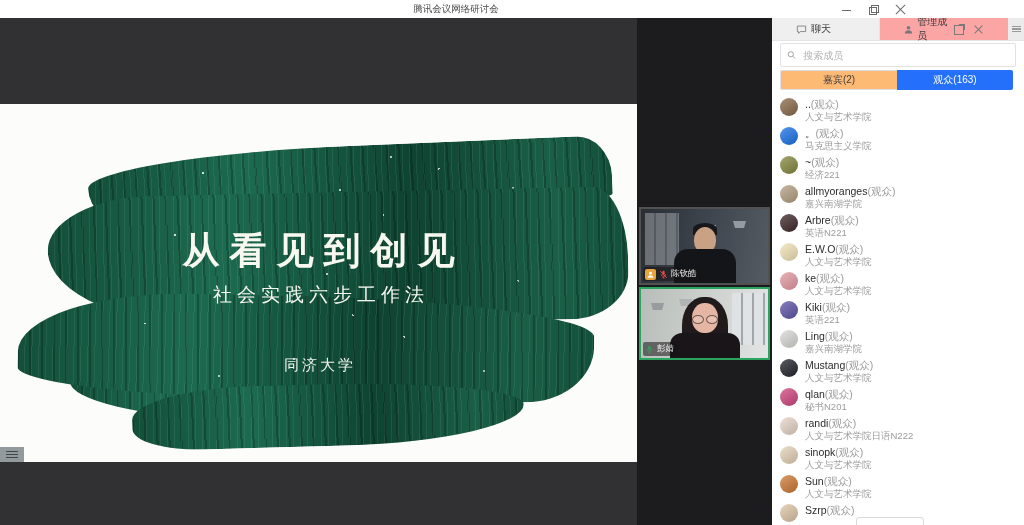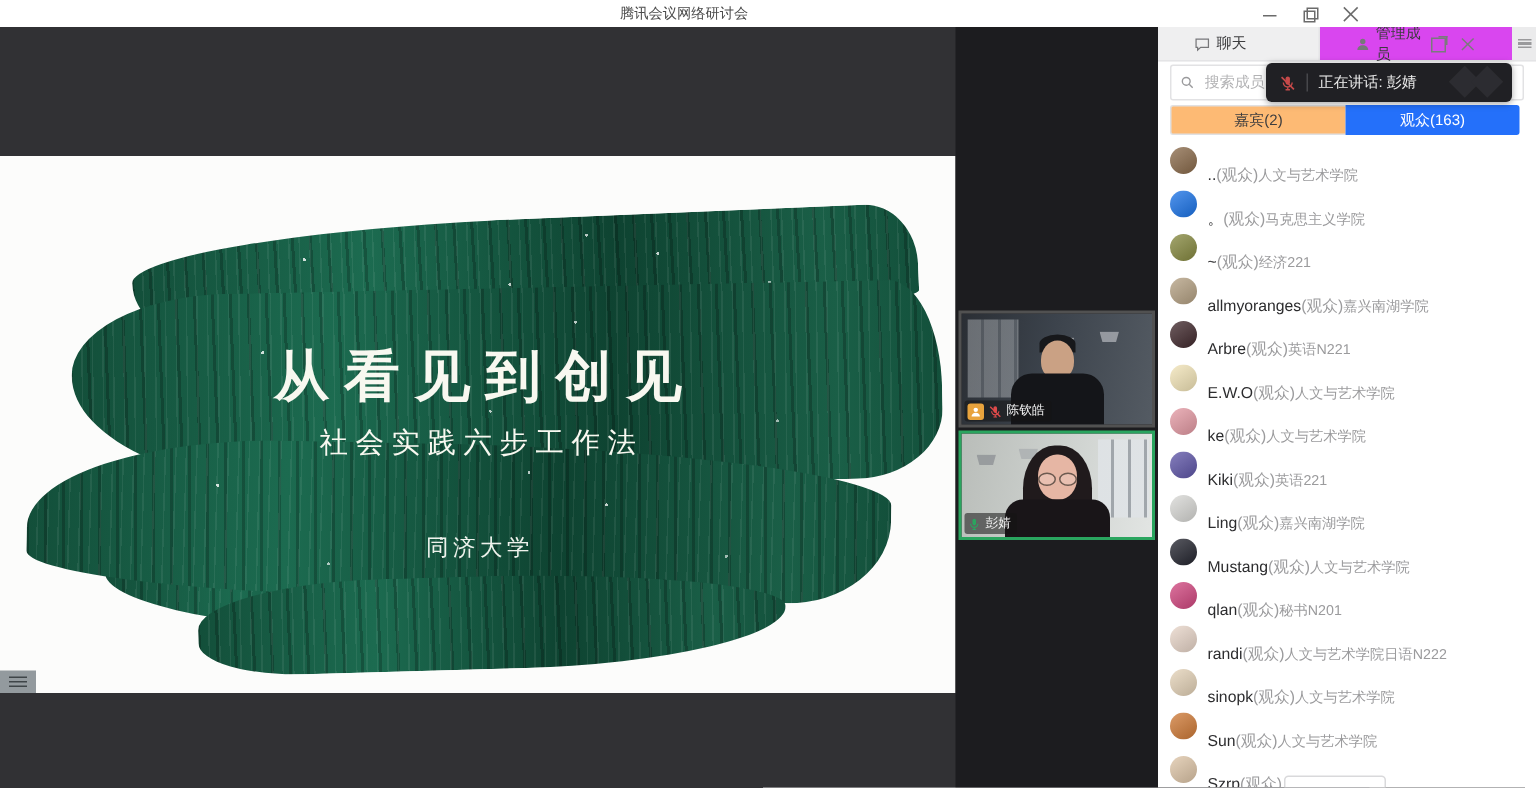--- a/index.html
+++ b/index.html
@@ -88,21 +88,21 @@
   .vname{font-size:8.5px;color:#f2f2f2;white-space:nowrap;text-align:center;}
   .host-badge{width:11px;height:11px;border-radius:2px;background:#e8a33d;display:flex;align-items:center;justify-content:center;}
 
   .mic{display:inline-flex;}
   
   .panel{position:absolute;top:18px;left:772px;width:252px;height:507px;background:#ffffff;overflow:hidden;}
   .tabbar{position:absolute;top:0;left:0;right:0;height:22px;display:flex;align-items:stretch;
           background:#f5f5f6;border-bottom:1px solid #e4e4e6;}
   .tab{display:flex;align-items:center;gap:4px;font-size:10px;color:#3c3c3e;padding:0 24px;cursor:pointer;}
   .tab-chat{flex:1;background:#efeff0;border-right:1px solid #e4e4e6;}
-  .tab-members{flex:1.35;background:#d946ef;}
+  .tab-members{flex:1.35;background:#fca5a5;}
   .tab-icons{margin-left:auto;display:flex;align-items:center;gap:8px;}
   .ticon{width:11px;height:11px;position:relative;cursor:pointer;}
   .popout::before{content:"";position:absolute;left:0;bottom:0;width:8px;height:8px;border:1px solid #7a7a7c;}
   .popout::after{content:"";position:absolute;right:0;top:0;width:5px;height:5px;
                  border-top:1.4px solid #7a7a7c;border-right:1.4px solid #7a7a7c;}
   .xclose::before,.xclose::after{content:"";position:absolute;left:0;top:5px;width:11px;border-top:1.3px solid #7a7a7c;}
   .xclose::before{transform:rotate(45deg);} .xclose::after{transform:rotate(-45deg);}
   .list-handle{width:16px;background:#ebebec;display:flex;align-items:center;justify-content:center;cursor:pointer;}
   .list-handle .bars{width:9px;}
   .list-handle .bars i{display:block;height:1.2px;background:#9a9a9c;margin:1.7px 0;}
@@ -123,21 +123,21 @@
 
   .segments{position:absolute;top:52px;left:8px;right:11px;height:20px;display:flex;}
   .seg{flex:1;display:flex;align-items:center;justify-content:center;font-size:10px;cursor:pointer;}
   .seg-guest{background:#fdba74;border:1px solid #e0e0e2;border-right:none;border-radius:2px 0 0 2px;color:#3c3c3e;}
   .seg-aud{background:#2470fa;color:#ffffff;border-radius:0 2px 2px 0;}
 
   .memberlist{position:absolute;top:78px;left:0;right:0;bottom:0;padding:2px 0 0 8px;overflow:hidden;}
   .member{display:flex;align-items:flex-start;gap:7px;height:22px;margin-bottom:7px;cursor:default;}
   .avatar{width:18px;height:18px;border-radius:50%;flex:none;
           background-image:linear-gradient(145deg,rgba(255,255,255,.25),rgba(0,0,0,.18));}
-  .mtext{display:flex;flex-direction:row;line-height:1;margin-top:13px;}
+  .mtext{display:flex;flex-direction:column;line-height:1;}
   .mname{font-size:10.5px;color:#2c2c2e;line-height:12px;}
   .msuffix{color:#9b9b9d;}
   .mdept{font-size:9.5px;color:#9b9b9d;line-height:11px;margin-top:1px;}
 
   .bottom-peek{position:absolute;left:84px;bottom:-7px;width:66px;height:13px;background:#fff;
                border:1px solid #d9d9db;border-radius:3px;}
 </style>
 </head>
 <body>
 
@@ -260,33 +260,20 @@
   <div class="searchrow">
     <div class="searchbox">
       <svg width="10" height="10" viewBox="0 0 12 12">
           <circle cx="5" cy="5" r="3.4" fill="none" stroke="#9a9a9c" stroke-width="1.2"></circle>
           <line x1="7.6" y1="7.6" x2="10.6" y2="10.6" stroke="#9a9a9c" stroke-width="1.2"></line>
         </svg>
       <input type="text" placeholder="搜索成员" style="">
     </div>
   </div>
 
-  <div class="toast">
-    <span class="mic">
-      <svg width="11" height="11" viewBox="0 0 12 12">
-          <rect x="4.4" y="1" width="3.2" height="6" rx="1.6" fill="#c64a4a"></rect>
-          <path d="M2.8 5.5a3.2 3.2 0 0 0 6.4 0M6 8.7v2M4.4 10.7h3.2" stroke="#c64a4a" stroke-width="1" fill="none"></path>
-          <line x1="1.5" y1="1.5" x2="10.5" y2="10.5" stroke="#c64a4a" stroke-width="1.2"></line>
-        </svg>
-    </span>
-    <span class="divider"></span>
-    <span class="txt">正在讲话: 彭婧</span>
-    <span class="chev chev-1"></span>
-    <span class="chev chev-2"></span>
-  </div>
 
   <div class="segments">
     <div class="seg seg-guest">嘉宾(2)</div>
     <div class="seg seg-aud">观众(163)</div>
   </div>
 
   <div class="memberlist">
 
     <div class="member">
       <span class="avatar" style="background-color: rgb(138, 106, 74);"></span>

